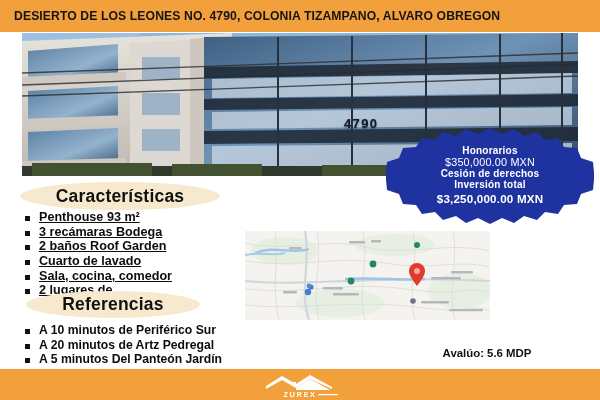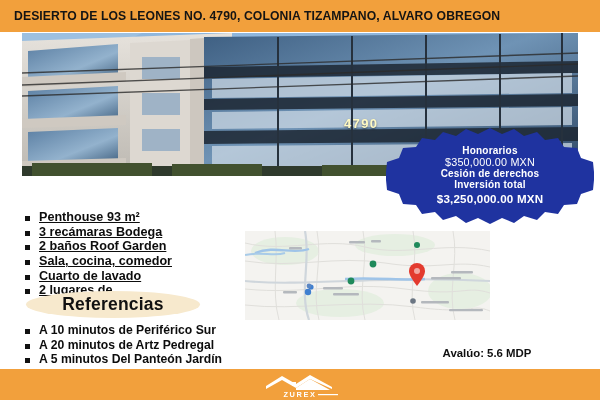--- a/index.html
+++ b/index.html
@@ -21,21 +21,21 @@
   }
 
   
   .photo{
     position:absolute;left:22px;top:33px;width:556px;height:143px;
     overflow:hidden;background:#6c7d92;
   }
   .photo svg{display:block;width:100%;height:100%;}
   .photo-number{
     position:absolute;left:61%;top:63%;transform:translate(-50%,-50%);
-    color:#fef9c3;font-size:13px;font-weight:bold;letter-spacing:1.4px;
+    color:#0f172a;font-size:13px;font-weight:bold;letter-spacing:1.4px;
     text-shadow:0 1px 2px rgba(0,0,0,.5);
   }
 
   
   .badge{
     position:absolute;left:386px;top:128px;width:208px;height:96px;
   }
   .badge svg.burst{position:absolute;left:0;top:0;width:208px;height:96px;}
   .badge-text{
     position:absolute;left:0;top:0;width:208px;height:96px;
@@ -203,26 +203,29 @@
     </svg>
     <div class="badge-text">
       <div class="b-lab">Honorarios</div>
       <div class="b-val">$350,000.00 MXN</div>
       <div class="b-lab">Cesión de derechos</div>
       <div class="b-lab">Inversión total</div>
       <div class="b-val big">$3,250,000.00 MXN</div>
     </div>
   </div>
 
+  <div class="pill" id="pill-caracteristicas">
+    <span>Características</span>
+  </div>
   <ul class="blist" id="list-caracteristicas">
     <li>Penthouse 93 m²</li>
     <li>3 recámaras Bodega</li>
     <li>2 baños Roof Garden</li>
+    <li>Cuarto de lavado</li>
     <li>Sala, cocina, comedor</li>
-    <li>Cuarto de lavado</li>
     <li>2 lugares de</li>
     <li class="cont">estacionamiento</li>
   </ul>
 
   <div class="map">
     <svg viewBox="0 0 245 89" preserveAspectRatio="none">
       <rect x="0" y="0" width="245" height="89" fill="#f4f3f0"></rect>
 
       <g fill="#e6efe2">
         <ellipse cx="40" cy="20" rx="34" ry="14"></ellipse>

